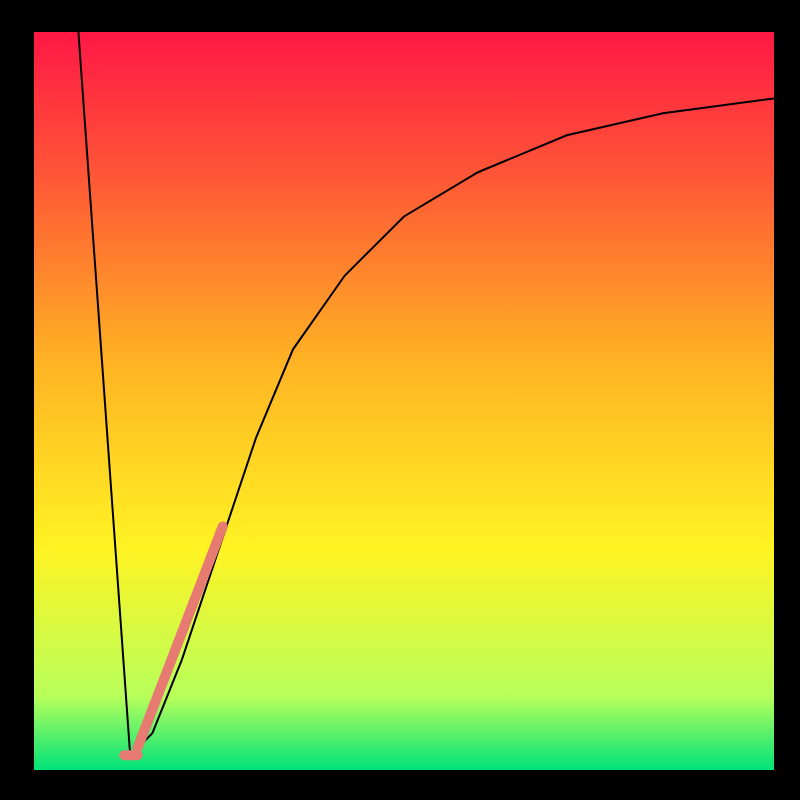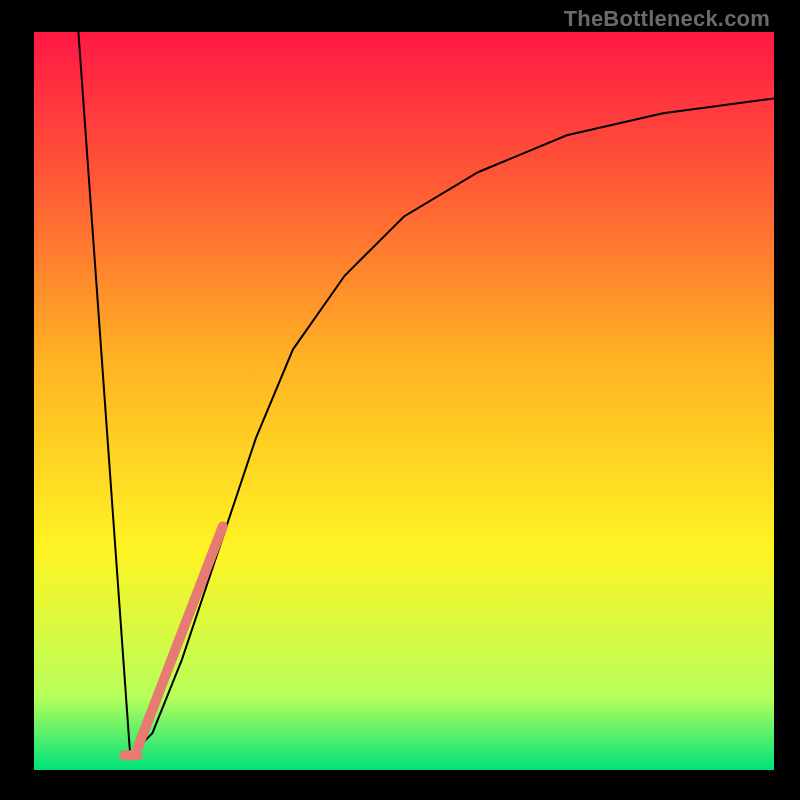--- a/index.html
+++ b/index.html
@@ -33,21 +33,20 @@
     font-weight: 600;
     color: #6a6a6a;
     letter-spacing: 0.2px;
     user-select: none;
   }
 </style>
 </head>
 <body>
 
 <div class="frame">
-  <div class="watermark">TheBottleneck.com</div>
 
   <svg class="plot" viewBox="0 0 100 100" preserveAspectRatio="none">
     <defs>
       <linearGradient id="bg-grad" x1="0" y1="0" x2="0" y2="1">
           <stop offset="0%" stop-color="#ff1845"></stop>
           <stop offset="20%" stop-color="#ff5836"></stop>
           <stop offset="45%" stop-color="#ffb423"></stop>
           <stop offset="70%" stop-color="#fff323"></stop>
           <stop offset="90%" stop-color="#b8ff5a"></stop>
           <stop offset="100%" stop-color="#00e27a"></stop>

